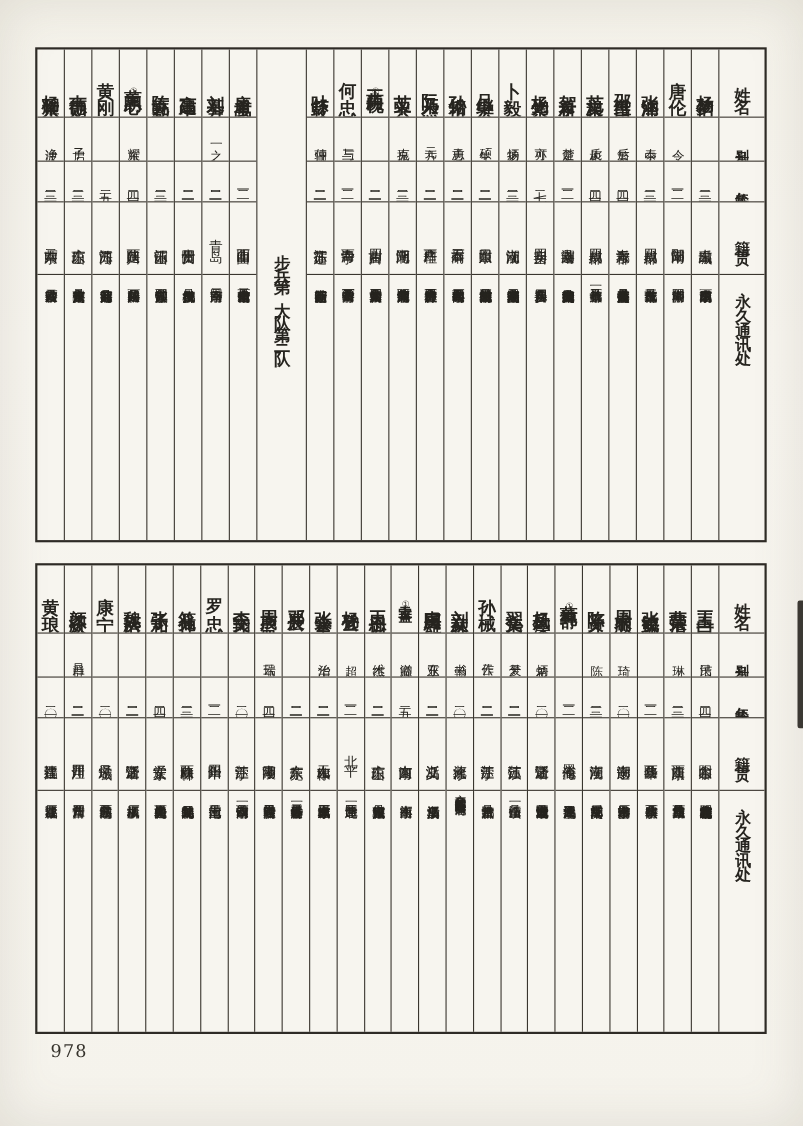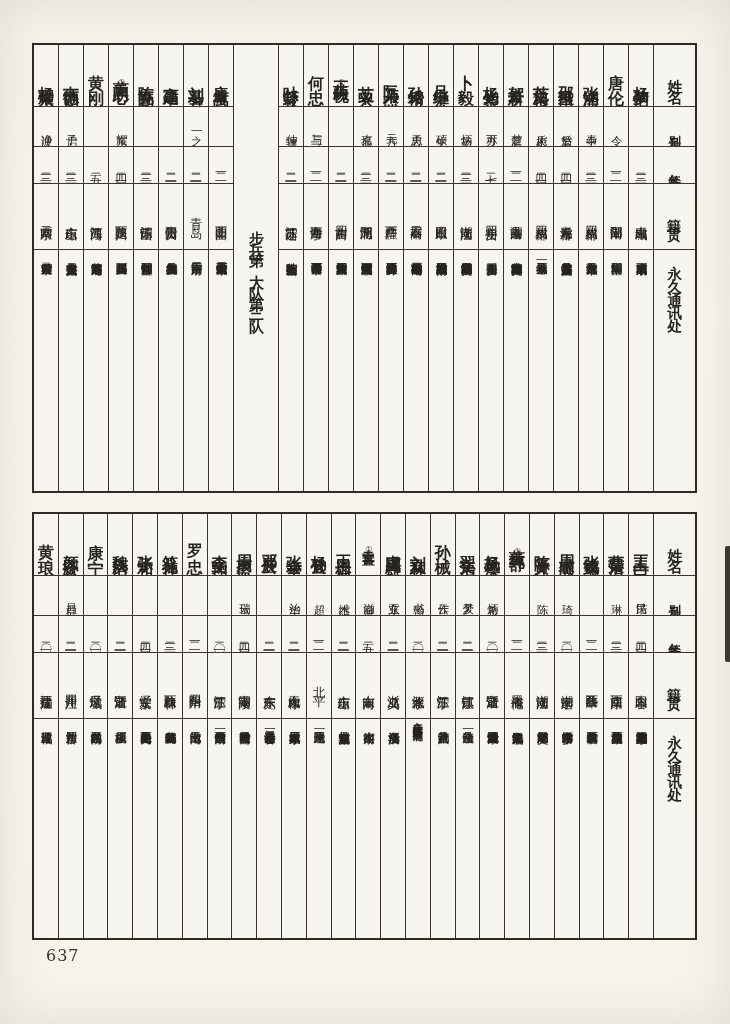--- a/index.html
+++ b/index.html
@@ -1022,15 +1022,15 @@
       <span class="vtxt ag">二〇</span>
     </div>
     <div class="cell c-native">
       <span class="vtxt nt">福建晋江</span>
     </div>
     <div class="cell c-addr">
       <span class="vtxt ad">福建晋江厚诚</span>
     </div>
   </div>
 </section>
-  <div class="page-number">637</div>
+  <div class="page-number">978</div>
   <div class="smudge-right"></div>
 </div>
 
 </body></html>

